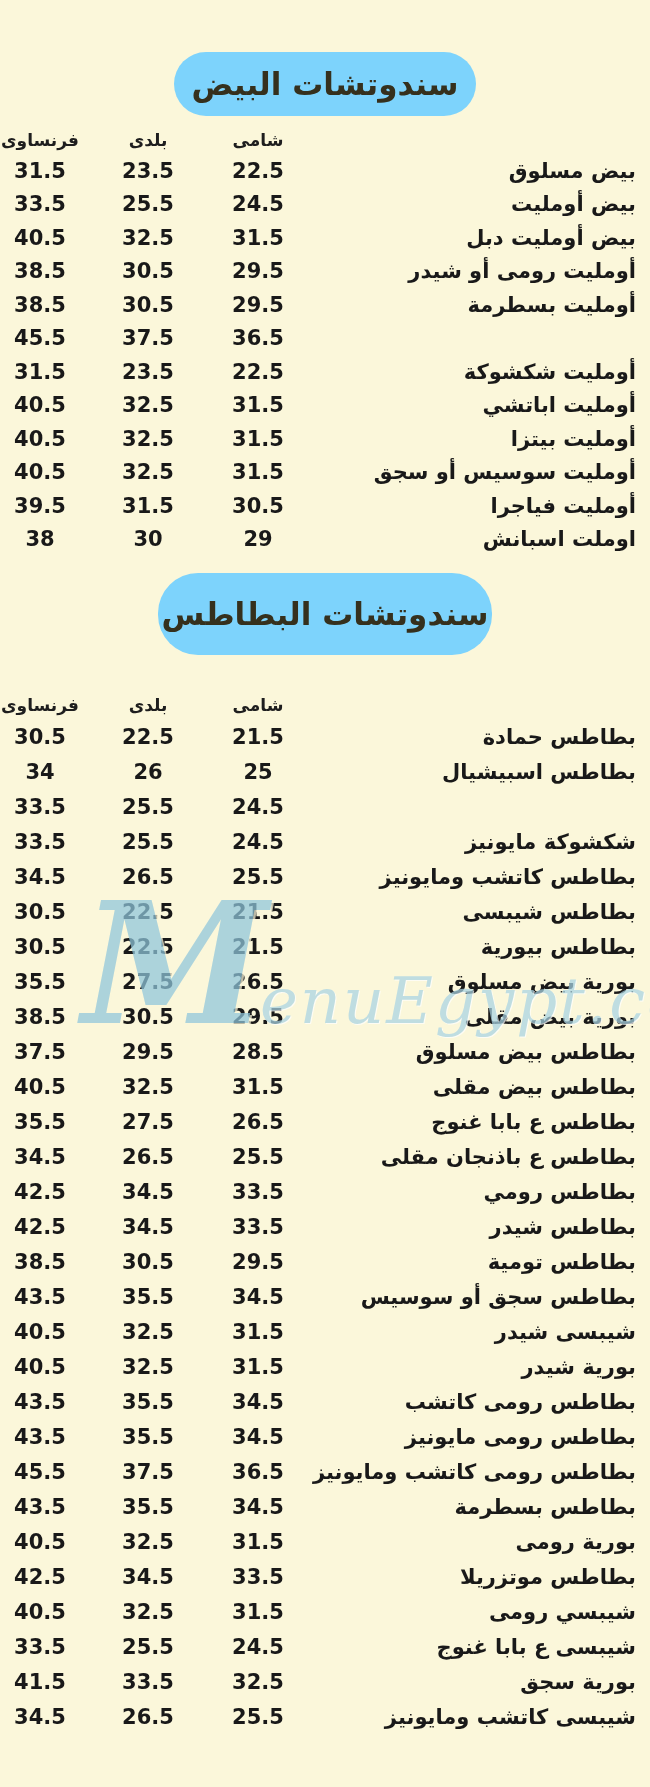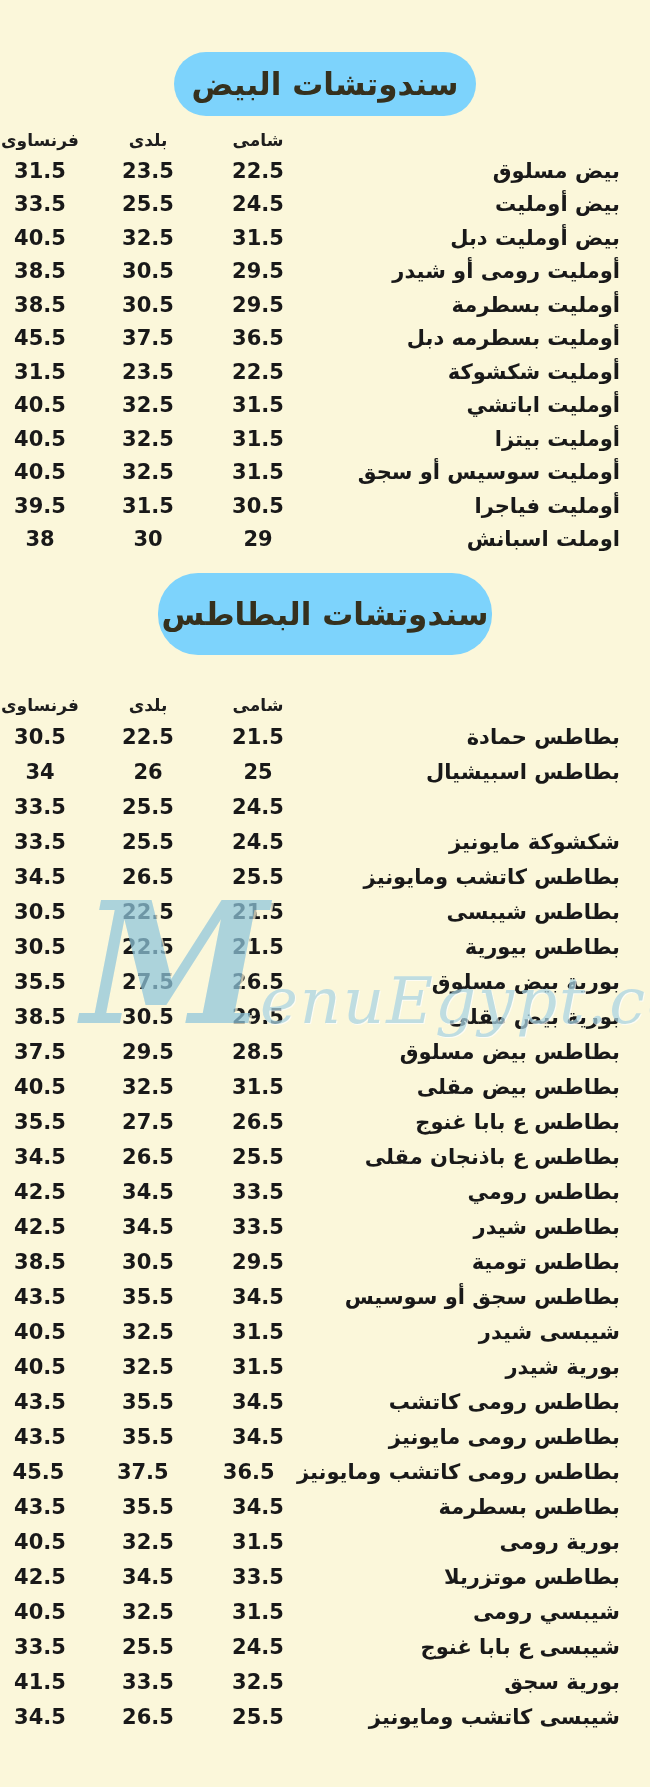--- a/index.html
+++ b/index.html
@@ -40,21 +40,21 @@
     direction: rtl; white-space: nowrap;
   }
 
   .row { display: flex; align-items: center; }
   .section-eggs .row { height: 33.5px; }
   .section-potato .row { height: 35px; }
 
   .cell-fransawi { width: 80px; text-align: center; }
   .cell-baladi   { width: 120px; margin-left: 8px; text-align: center; }
   .cell-shami    { width: 100px; text-align: center; }
-  .cell-name     { flex: 1; text-align: right; padding-right: 30px; }
+  .cell-name     { flex: 1; text-align: right; padding-right: 14px; }
 
   .num {
     font-weight: 700; font-size: 21px; color: #191919;
     font-family: "DejaVu Sans", sans-serif;
   }
   .name {
     font-weight: 700; font-size: 21px; color: #191919;
     direction: rtl; white-space: nowrap;
     font-family: "DejaVu Sans", sans-serif;
   }
@@ -137,21 +137,20 @@
     <span class="cell-fransawi num">38.5</span>
     <span class="cell-baladi num">30.5</span>
     <span class="cell-shami num">29.5</span>
     <span class="cell-name name" dir="rtl">أومليت بسطرمة</span>
   </div>
 
   <div class="row">
     <span class="cell-fransawi num">45.5</span>
     <span class="cell-baladi num">37.5</span>
     <span class="cell-shami num">36.5</span>
-    <span class="cell-name name" dir="rtl">أومليت بسطرمه دبل</span>
   </div>
 
   <div class="row">
     <span class="cell-fransawi num">31.5</span>
     <span class="cell-baladi num">23.5</span>
     <span class="cell-shami num">22.5</span>
     <span class="cell-name name" dir="rtl">أومليت شكشوكة</span>
   </div>
 
   <div class="row">

